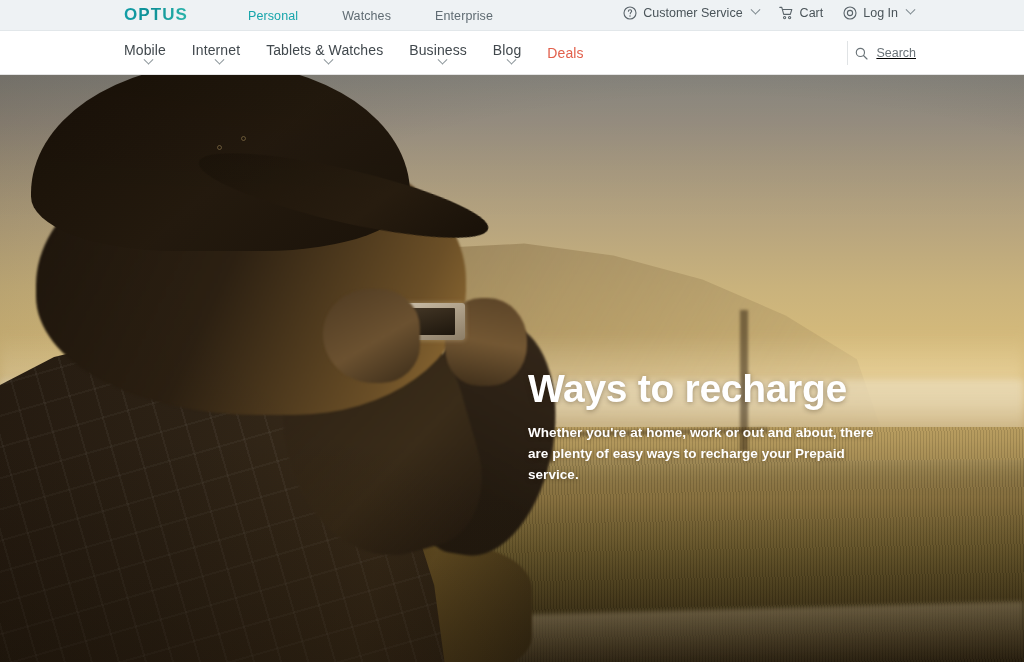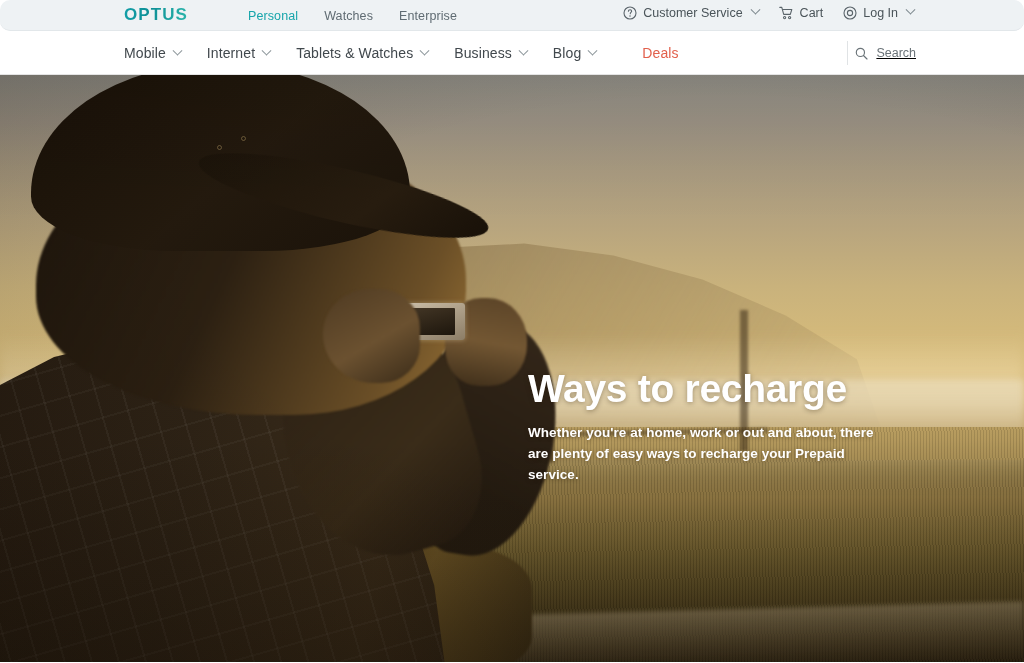--- a/index.html
+++ b/index.html
@@ -22,21 +22,20 @@
   }
 
   
   .utility-bar {
     position: relative;
     height: 31px;
     background: #eef2f4;
     display: flex;
     align-items: center;
     border-bottom: 1px solid #e2e7ea;
-    border-radius: 10px;
   }
 
   .brand-logo {
     position: absolute;
     left: 124px;
     top: 5px;
     font-size: 17px;
     font-weight: bold;
     letter-spacing: 1.1px;
     background: linear-gradient(100deg, #14a0a8 0%, #0d8f96 40%, #2bb6ab 100%);
@@ -48,21 +47,21 @@
     user-select: none;
   }
 
   .segment-nav {
     position: absolute;
     left: 248px;
     top: 0;
     height: 31px;
     display: flex;
     align-items: center;
-    gap: 26px;
+    gap: 44px;
   }
 
   .segment-link {
     font-size: 12.5px;
     color: #5f6b72;
     letter-spacing: 0.1px;
     cursor: pointer;
     line-height: 16px;
   }
   .segment-link.is-active { color: #16a5ab; }
@@ -121,22 +120,23 @@
 
   .nav-link {
     display: flex;
     align-items: center;
     font-size: 14px;
     color: #41484d;
     cursor: pointer;
     letter-spacing: 0.1px;
     line-height: 18px;
     white-space: nowrap;
-  }
-  .nav-link.is-highlight { color: #e2604c; margin-left: 20px; }
+    flex-direction: column;
+  }
+  .nav-link.is-highlight { color: #e2604c; }
 
   .nav-link .caret {
     width: 7px; height: 7px;
     border-right: 1.4px solid #8b9499;
     border-bottom: 1.4px solid #8b9499;
     margin-left: 8px;
   }
 
   .nav-search {
     position: absolute;

